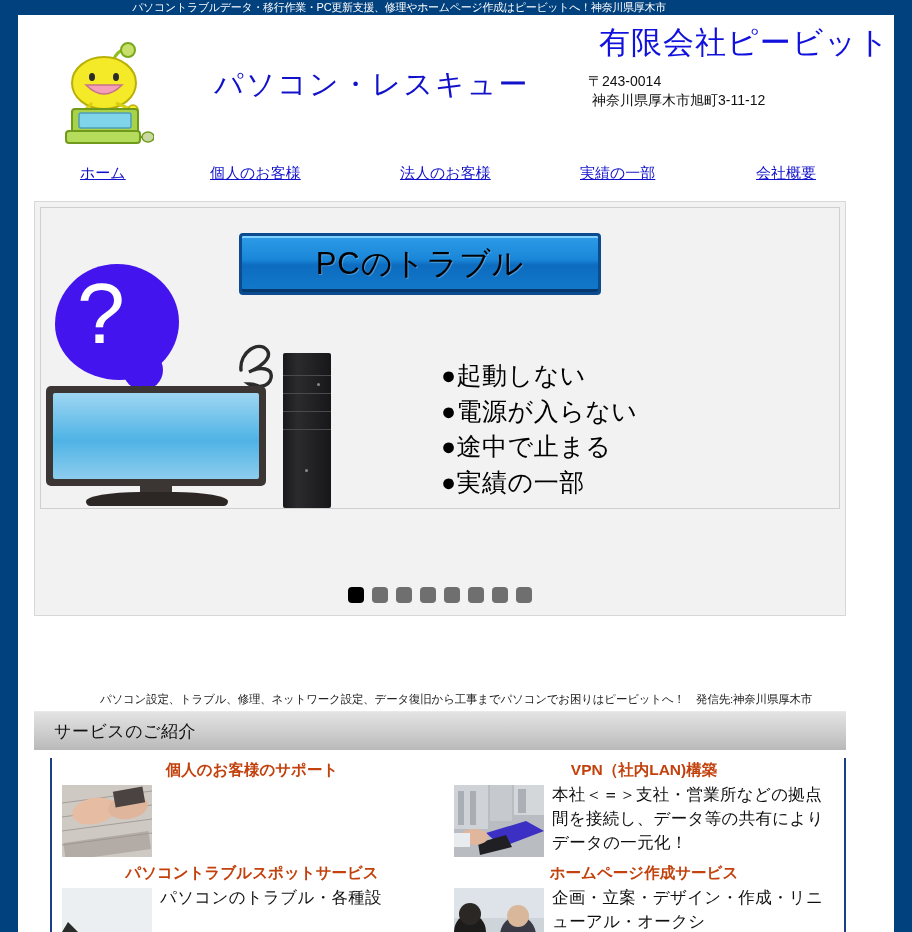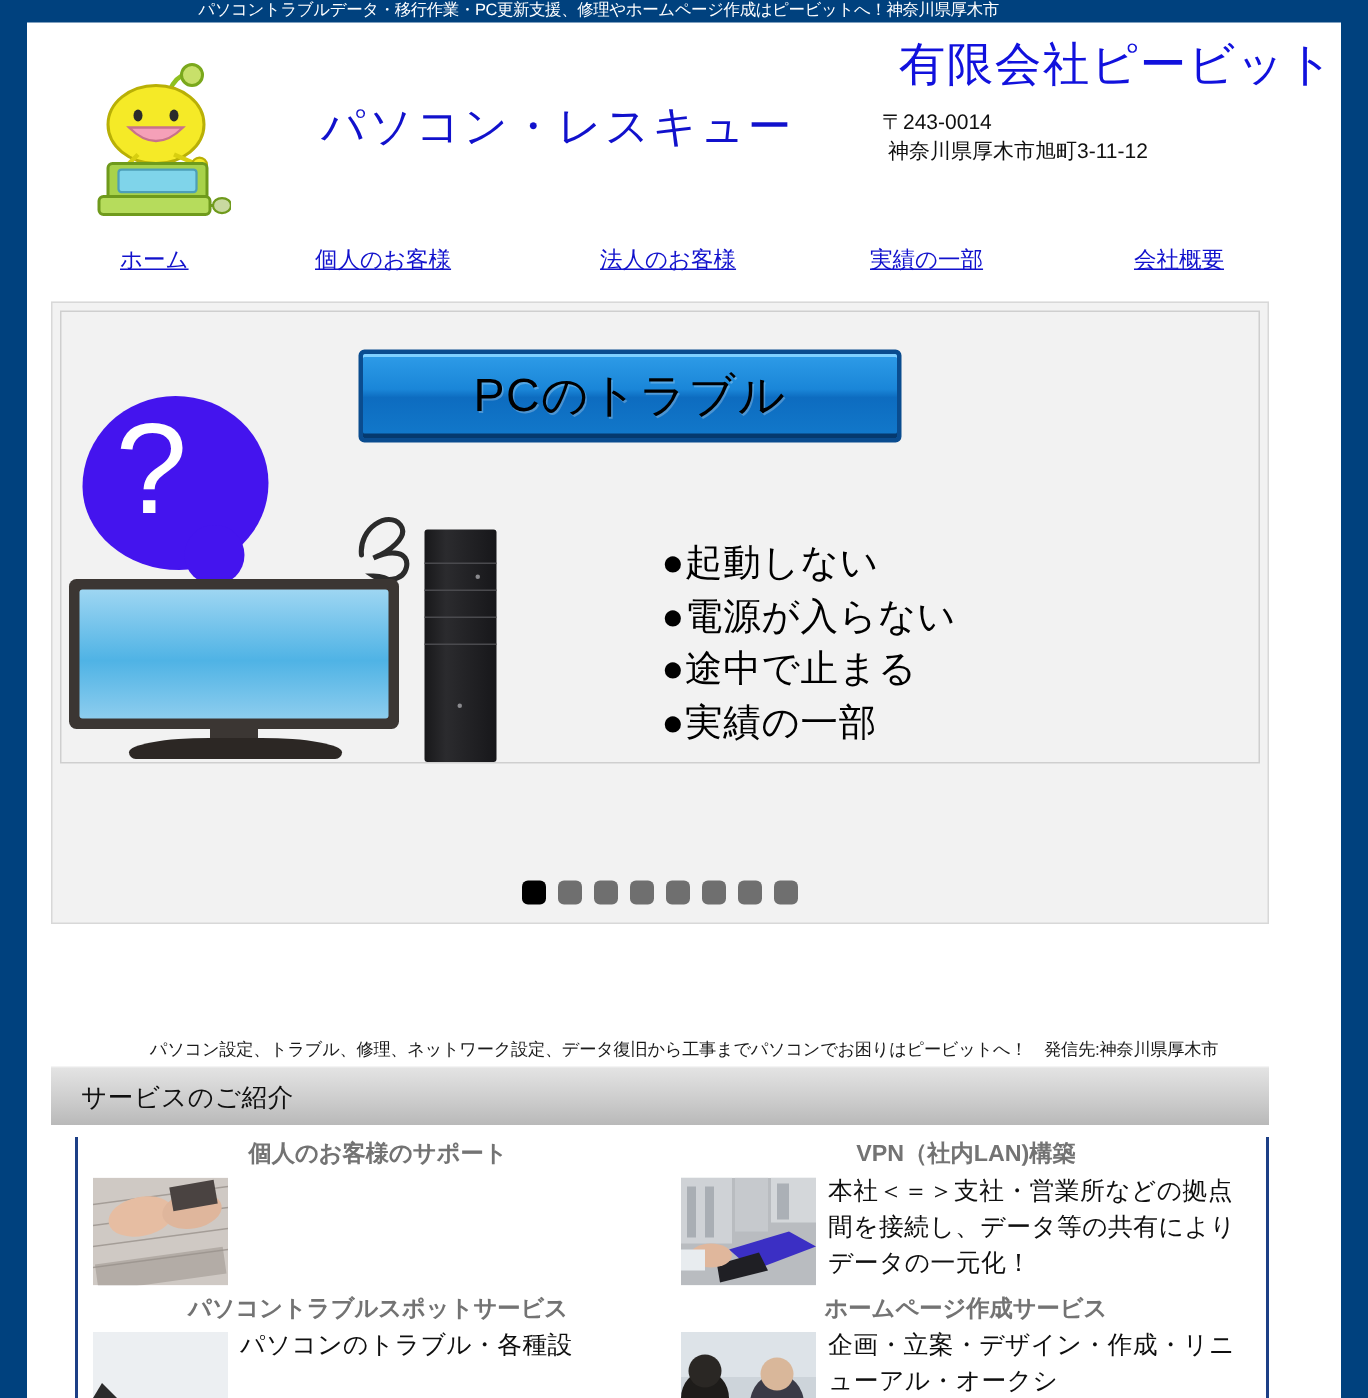--- a/index.html
+++ b/index.html
@@ -302,21 +302,21 @@
   }
 
   .card {
     width: 50%;
     padding: 0 6px 4px 6px;
     display: block;
   }
 
   .card-title {
     text-align: center;
-    color: #737373;
+    color: #c2410c;
     font-size: 15.5px;
     font-weight: bold;
     line-height: 1.3;
     padding: 2px 0 3px 0;
   }
 
   .card-body { display: flex; gap: 8px; }
 
   .thumb {
     flex: 0 0 auto;

